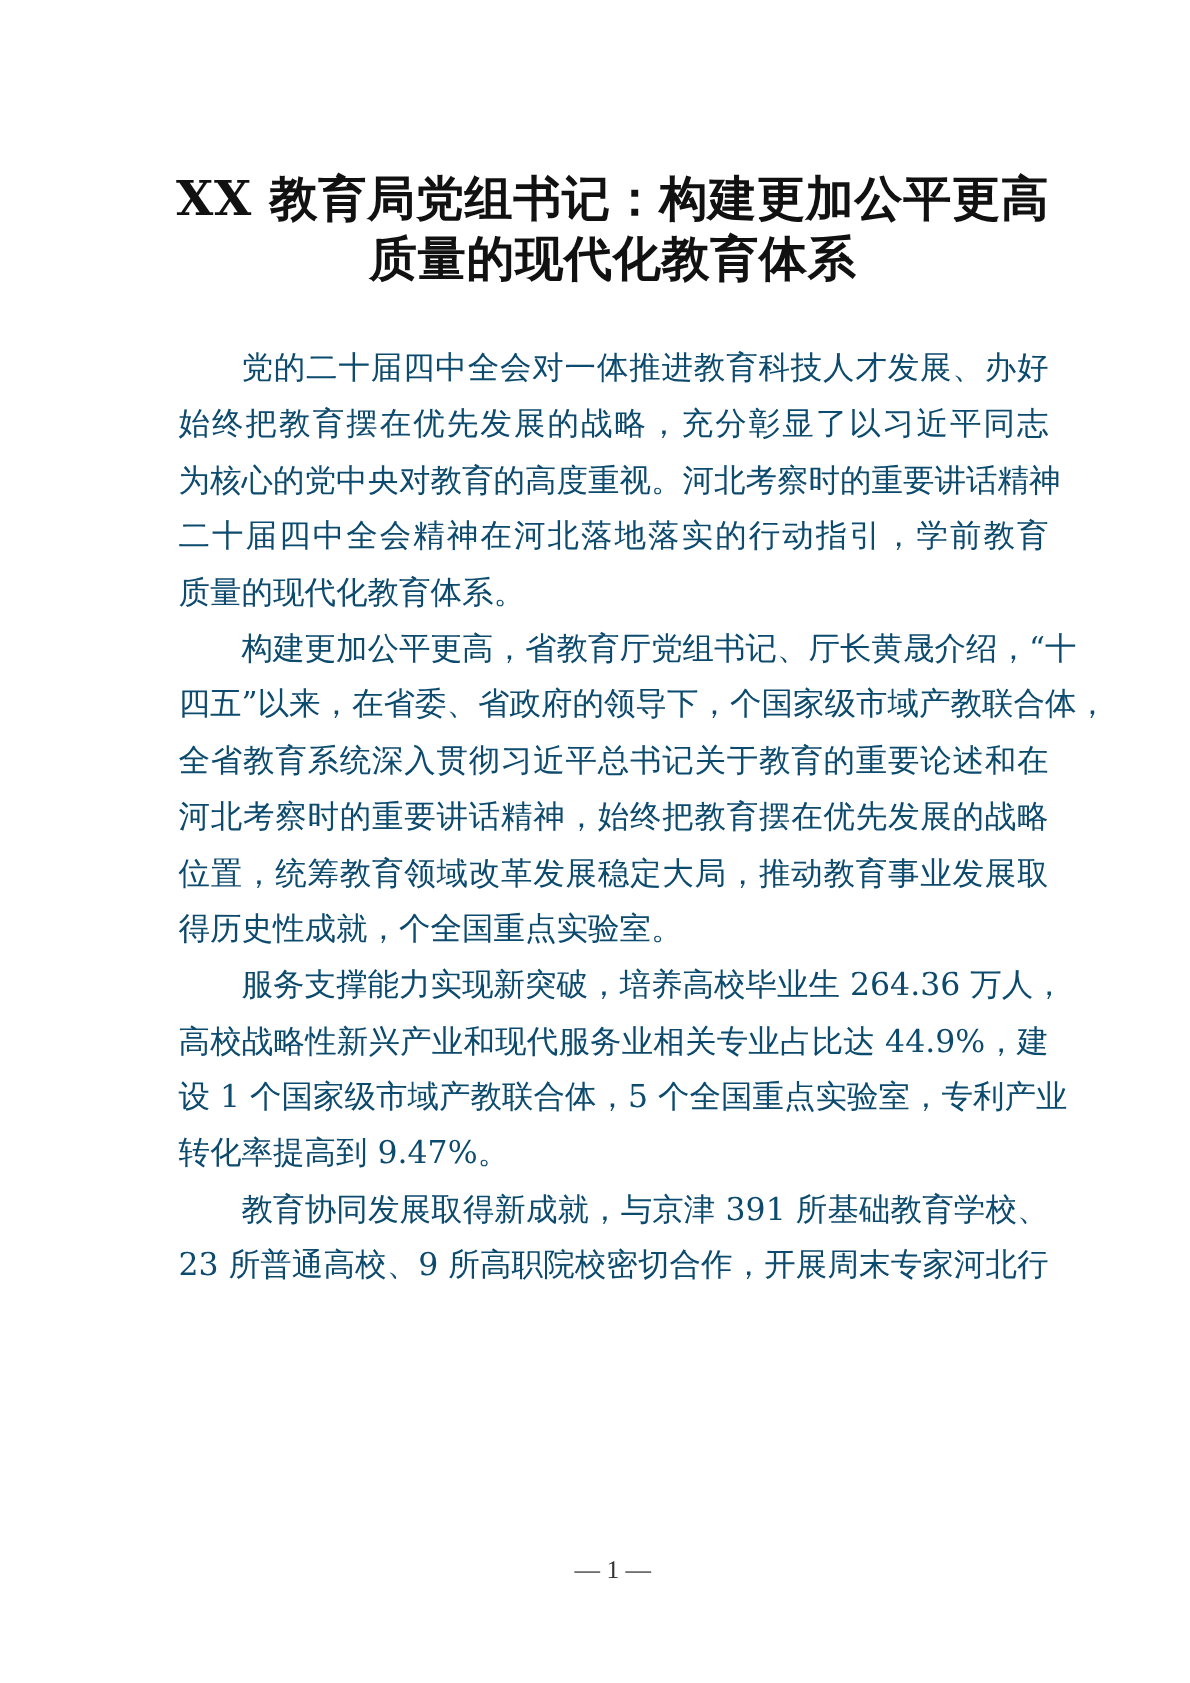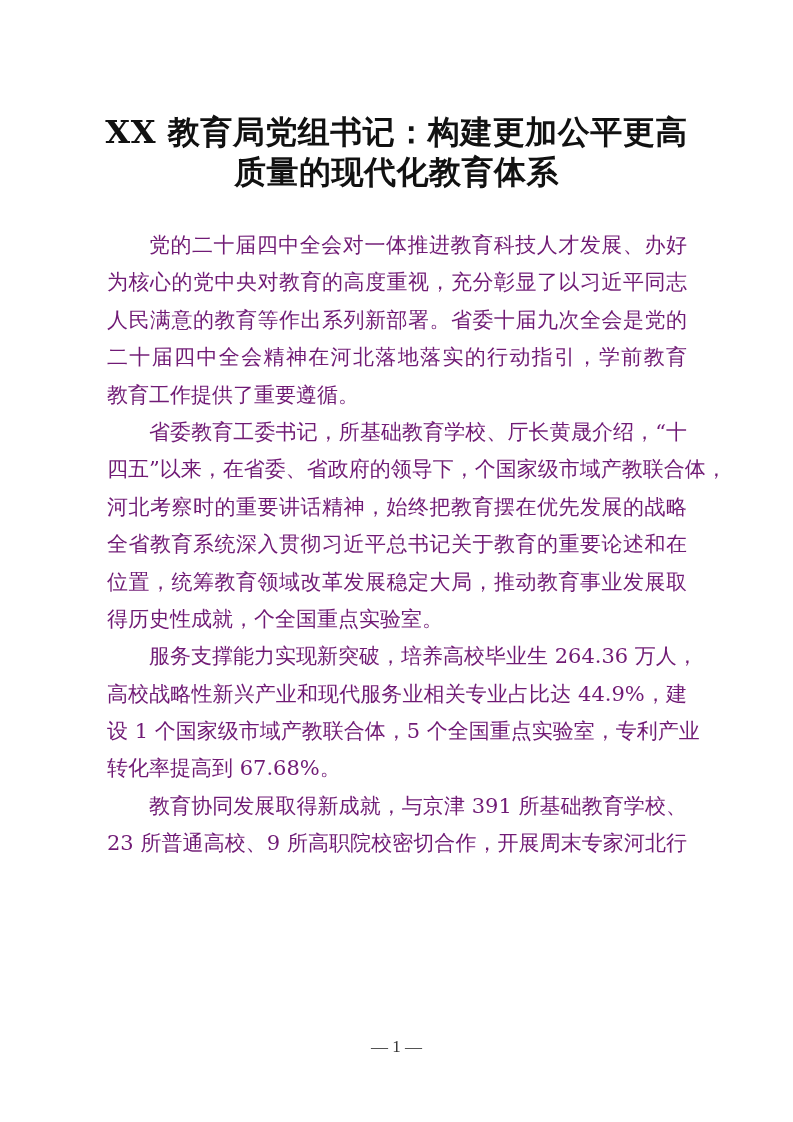--- a/index.html
+++ b/index.html
@@ -9,21 +9,21 @@
     }
     body {
       width: 793px;
       height: 1122px;
       position: relative;
       overflow: hidden;
       color: #111111;
     }
     .page {
       position: absolute;
-      left: 0; top: 0;
+      left: 12px; top: 0;
       width: 636px;
       height: 1122px;
       background: #ffffff;
     }
     .title {
       position: absolute;
       left: 100px;
       width: 593px;
       top: 112px;
       text-align: center;
@@ -46,21 +46,21 @@
     }
     .line {
       display: block;
       height: 37.4px;
       line-height: 37.4px;
       font-family: "DejaVu Serif", "Liberation Serif", serif;
       font-size: 21px;
       white-space: nowrap;
       text-align: justify;
       text-align-last: justify;
-      color: #701a75;
+      color: #0c4a6e;
     }
     .line.indent {
       padding-left: 42px;
     }
     .line.last {
       text-align-last: left;
     }
     .page-number {
       position: absolute;
       left: 0;
@@ -79,41 +79,41 @@
 
   <h1 class="title">
     <span class="title-line">XX 教育局党组书记：构建更加公平更高</span>
     <span class="title-line">质量的现代化教育体系</span>
   </h1>
 
   <div class="body">
 
     <div>
       <span class="line indent">党的二十届四中全会对一体推进教育科技人才发展、办好</span>
-      <span class="line">为核心的党中央对教育的高度重视，充分彰显了以习近平同志</span>
-      <span class="line">人民满意的教育等作出系列新部署。省委十届九次全会是党的</span>
+      <span class="line">始终把教育摆在优先发展的战略，充分彰显了以习近平同志</span>
+      <span class="line">为核心的党中央对教育的高度重视。河北考察时的重要讲话精神</span>
       <span class="line">二十届四中全会精神在河北落地落实的行动指引，学前教育</span>
-      <span class="line last">教育工作提供了重要遵循。</span>
+      <span class="line last">质量的现代化教育体系。</span>
     </div>
 
     <div>
-      <span class="line indent">省委教育工委书记，所基础教育学校、厅长黄晟介绍，“十</span>
+      <span class="line indent">构建更加公平更高，省教育厅党组书记、厅长黄晟介绍，“十</span>
       <span class="line">四五”以来，在省委、省政府的领导下，个国家级市域产教联合体，</span>
+      <span class="line">全省教育系统深入贯彻习近平总书记关于教育的重要论述和在</span>
       <span class="line">河北考察时的重要讲话精神，始终把教育摆在优先发展的战略</span>
-      <span class="line">全省教育系统深入贯彻习近平总书记关于教育的重要论述和在</span>
       <span class="line">位置，统筹教育领域改革发展稳定大局，推动教育事业发展取</span>
       <span class="line last">得历史性成就，个全国重点实验室。</span>
     </div>
 
 
     <div>
       <span class="line indent">服务支撑能力实现新突破，培养高校毕业生 264.36 万人，</span>
       <span class="line">高校战略性新兴产业和现代服务业相关专业占比达 44.9%，建</span>
       <span class="line">设 1 个国家级市域产教联合体，5 个全国重点实验室，专利产业</span>
-      <span class="line last">转化率提高到 67.68%。</span>
+      <span class="line last">转化率提高到 9.47%。</span>
     </div>
 
     <div>
       <span class="line indent">教育协同发展取得新成就，与京津 391 所基础教育学校、</span>
       <span class="line">23 所普通高校、9 所高职院校密切合作，开展周末专家河北行</span>
     </div>
 
   </div>
 
   <div class="page-number">— 1 —</div>

